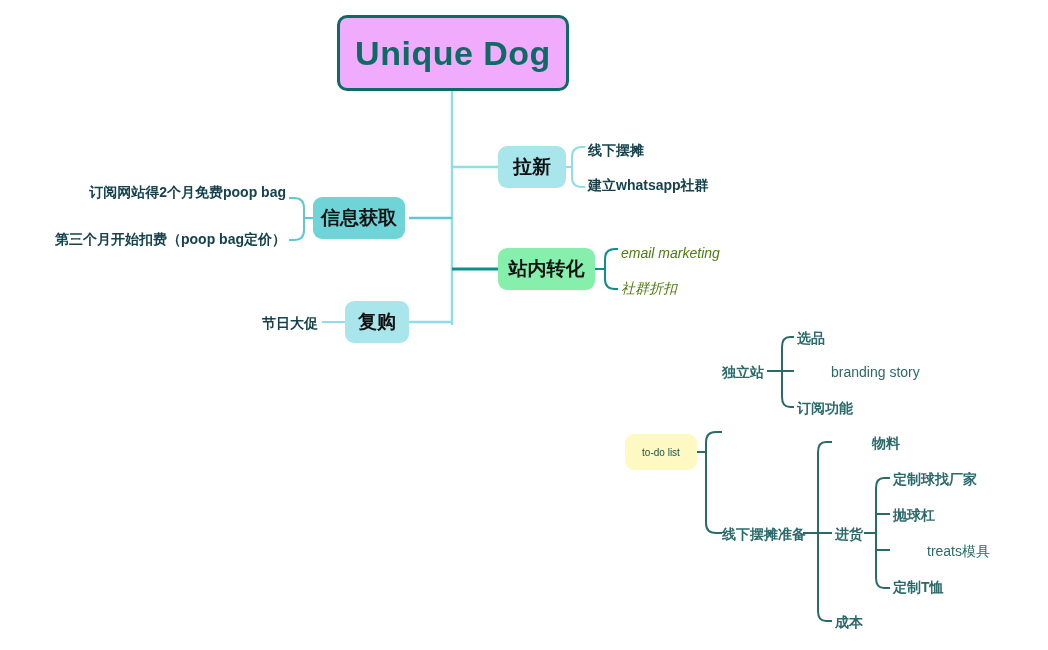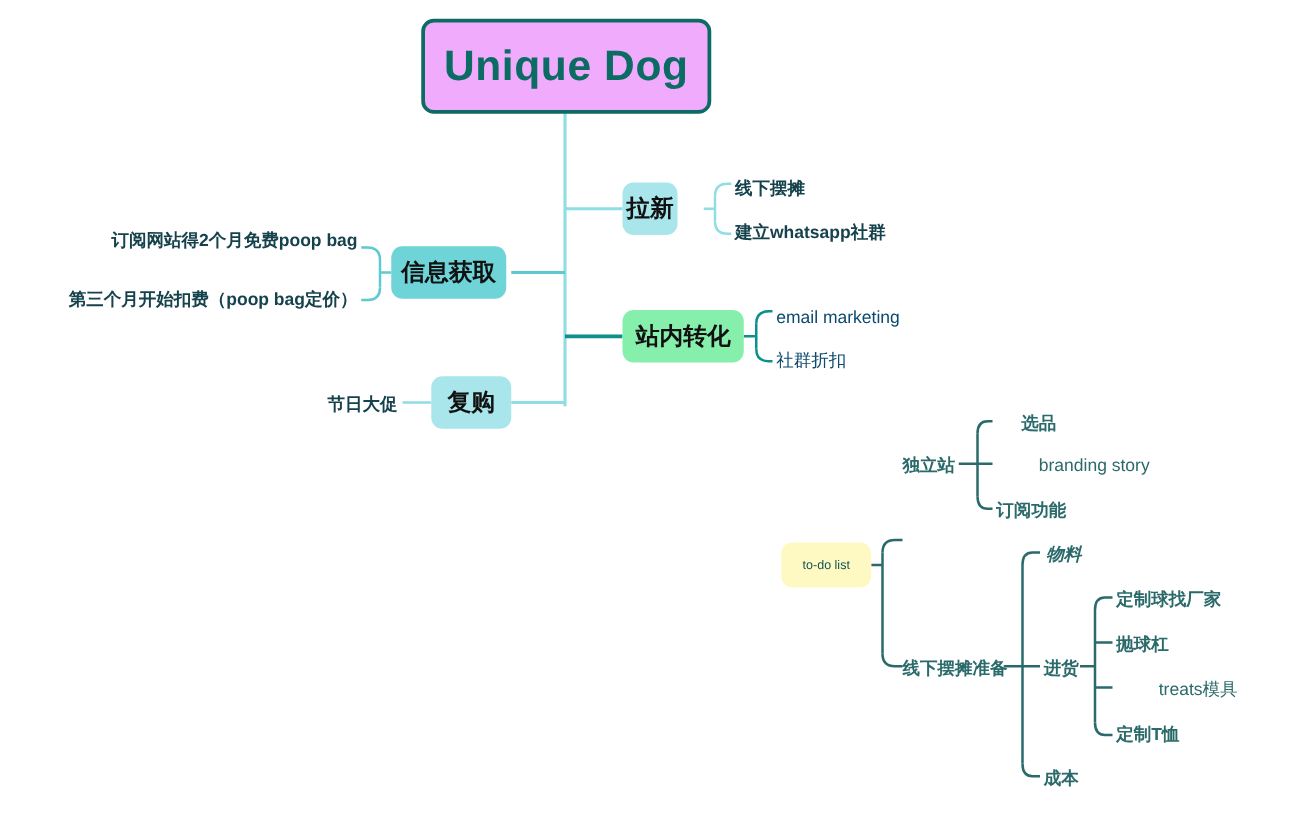--- a/index.html
+++ b/index.html
@@ -61,21 +61,21 @@
   }
   .leaf {
     position: absolute;
     white-space: nowrap;
     font-size: 14px;
     line-height: 1;
   }
   .leaf.l-left  { transform: translateY(-50%); }
   .leaf.l-right { transform: translateY(-50%); }
   .leaf.navy   { color: #15424c; font-weight: bold; }
-  .leaf.teal   { color: #0c4a6e; font-weight: normal; }
+  .leaf.teal   { color: #4d7c0f; font-weight: normal; font-style: italic; }
   .leaf.slate  { color: #2b6a6a; font-weight: bold; }
   .leaf.slate-reg { color: #2b6a6a; font-weight: normal; padding-left: 34px; }
   .leaf.anchor-right { text-align: right; }
 </style>
 </head>
 <body>
 
 <div id="map-root">
 
   <svg class="connectors" viewBox="0 0 1048 650">
@@ -129,21 +129,21 @@
     <path d="M876,488 L876,578" stroke="#2b6a6a" stroke-width="2" fill="none"></path>
     <path d="M876,578 q0,10 8,10 L890,588" stroke="#2b6a6a" stroke-width="2" fill="none"></path>
     <path d="M876,514 L890,514" stroke="#2b6a6a" stroke-width="2" fill="none"></path>
     <path d="M876,550 L890,550" stroke="#2b6a6a" stroke-width="2" fill="none"></path>
   </svg>
 
   <div class="node root" style="left:337px; top:15px; width:232px; height:76px;">
     <span>Unique Dog</span>
   </div>
 
-  <div class="node branch branch-light" style="left:498px; top:146px; width:44px; height:42px;">
+  <div class="node branch branch-light" style="left:498px; top:146px; width:68px; height:42px;">
     <span>拉新</span>
   </div>
   <div class="leaf l-right navy" style="left:588px; top:150px;">线下摆摊</div>
   <div class="leaf l-right navy" style="left:588px; top:185px;">建立whatsapp社群</div>
 
   <div class="node branch branch-mid" style="left:313px; top:197px; width:92px; height:42px;">
     <span>信息获取</span>
   </div>
   <div class="leaf l-left navy anchor-right" style="left:0px; top:192px; width:286px;">订阅网站得2个月免费poop bag</div>
   <div class="leaf l-left navy anchor-right" style="left:0px; top:239px; width:286px;">第三个月开始扣费（poop bag定价）</div>
@@ -157,26 +157,26 @@
   <div class="node branch branch-light" style="left:345px; top:301px; width:64px; height:42px;">
     <span>复购</span>
   </div>
   <div class="leaf l-left navy anchor-right" style="left:140px; top:323px; width:178px;">节日大促</div>
 
   <div class="node todo" style="left:625px; top:434px; width:72px; height:36px;">
     <span>to-do list</span>
   </div>
 
   <div class="leaf l-right slate" style="left:722px; top:372px;">独立站</div>
-  <div class="leaf l-right slate" style="left:797px; top:338px;margin-left:20px;">选品</div>
+  <div class="leaf l-right slate" style="left:797px; top:338px;">选品</div>
   <div class="leaf l-right slate-reg" style="left:797px; top:372px;">branding story</div>
   <div class="leaf l-right slate" style="left:797px; top:408px;">订阅功能</div>
 
   <div class="leaf l-right slate" style="left:722px; top:534px;">线下摆摊准备</div>
-  <div class="leaf l-right slate" style="left:837px; top:443px;font-style:italic;">物料</div>
+  <div class="leaf l-right slate" style="left:872px; top:443px;">物料</div>
   <div class="leaf l-right slate" style="left:835px; top:534px;">进货</div>
   <div class="leaf l-right slate" style="left:835px; top:622px;">成本</div>
 
   <div class="leaf l-right slate" style="left:893px; top:479px;">定制球找厂家</div>
   <div class="leaf l-right slate" style="left:893px; top:515px;">抛球杠</div>
   <div class="leaf l-right slate-reg" style="left:893px; top:551px;">treats模具</div>
   <div class="leaf l-right slate" style="left:893px; top:587px;">定制T恤</div>
 
 </div>
 

